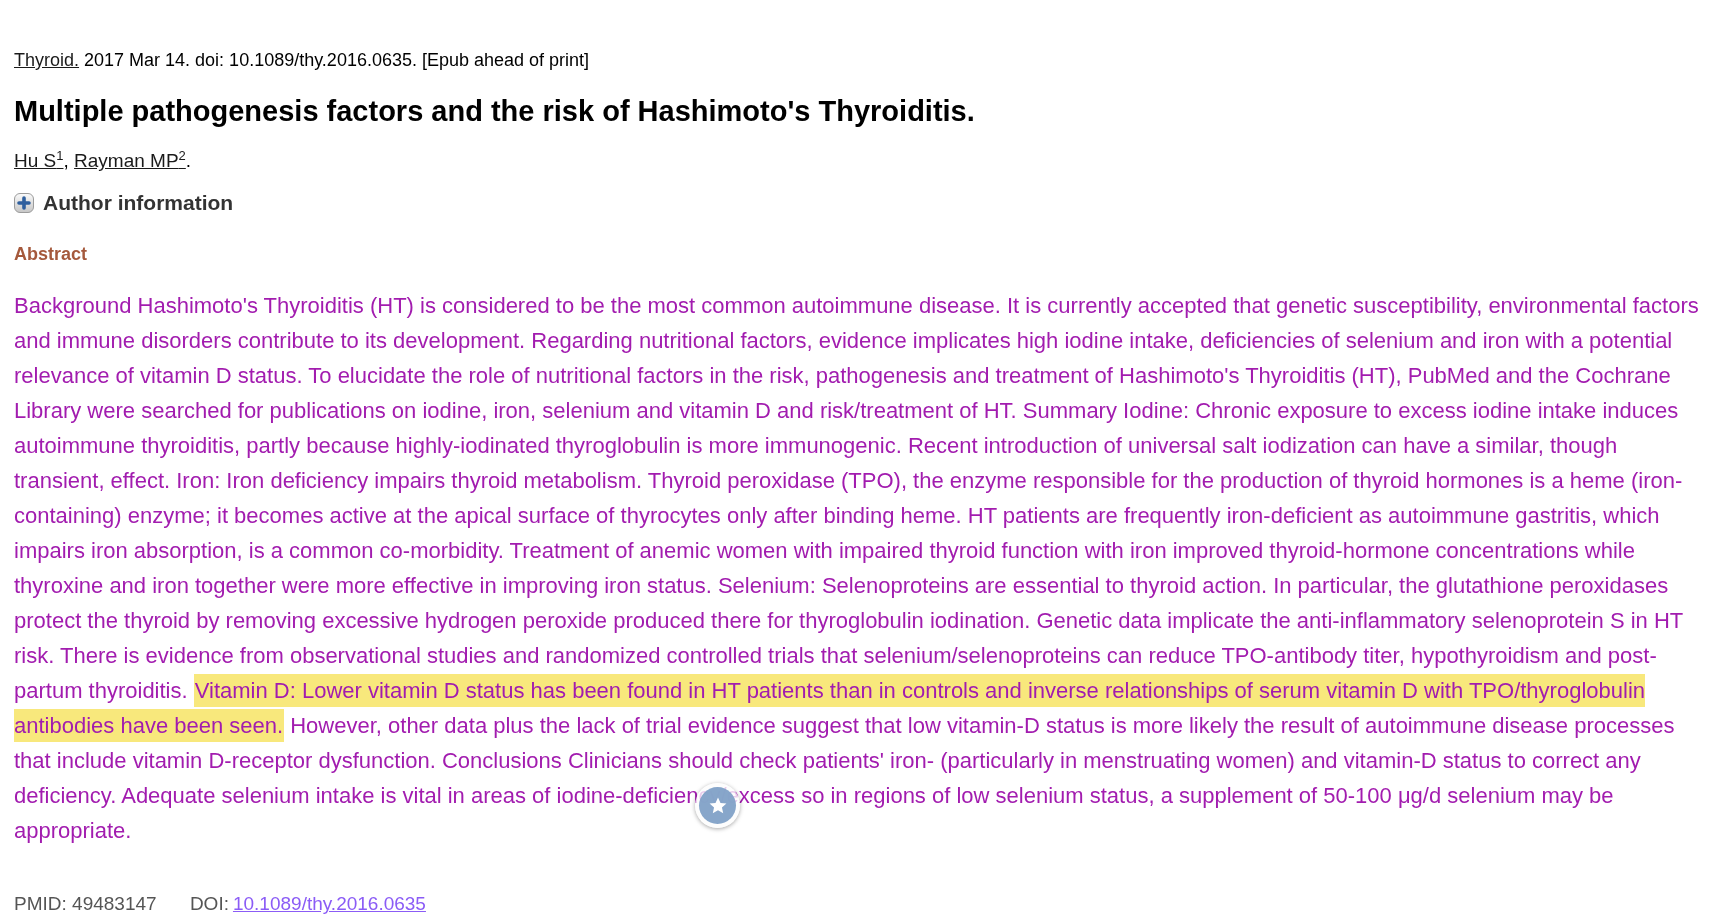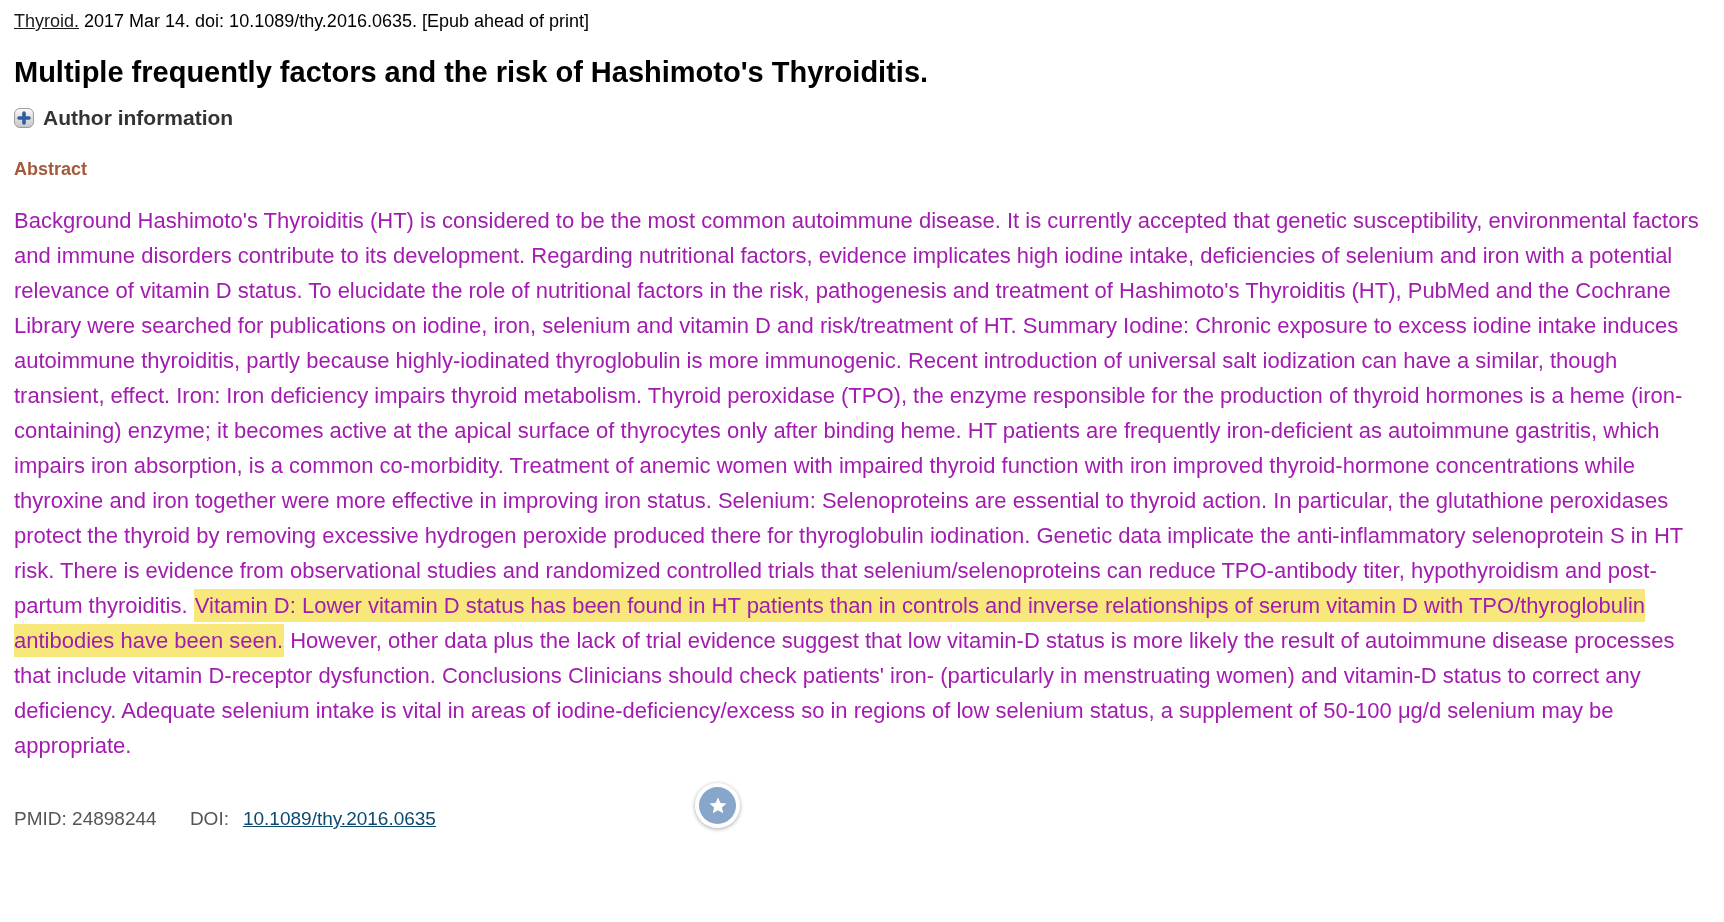--- a/index.html
+++ b/index.html
@@ -7,21 +7,21 @@
   body {
     width: 1724px; height: 922px;
     font-family: "Liberation Sans", sans-serif;
     color: #000;
     position: relative;
     overflow: hidden;
   }
   .content { padding: 10px 14px 0 14px; }
 
   
-  .citation { font-size: 18px; line-height: 22px; color: #000; }
+  .citation { font-size: 18px; line-height: 22px; color: #000; margin-top: 39px; }
   .citation a { color: #1a1a1a; text-decoration: underline; cursor: pointer; }
 
   
   .title {
     margin-top: 23px;
     font-size: 29px;
     line-height: 34px;
     font-weight: bold;
     color: #000;
   }
@@ -58,21 +58,21 @@
     background: #f8e87c;
     padding: 4px 1px;
   }
 
   
   .footer {
     margin-top: 44px;
     font-size: 19px; line-height: 24px;
     color: #555;
   }
-  .footer .doi-link { color: #0c4a6e; text-decoration: underline; cursor: pointer; margin-left: 14px; }
+  .footer .doi-link { color: #8b5cf6; text-decoration: underline; cursor: pointer; margin-left: 4px; }
   .footer .doi-group { margin-left: 28px; }
 
   
   .star-widget {
     position: absolute;
     left: 695px; top: 783px;
     width: 45px; height: 45px;
     border-radius: 50%;
     background: rgba(252, 252, 252, 0.78);
     box-shadow: 0 1px 4px rgba(0,0,0,0.35);
@@ -88,22 +88,25 @@
 </style>
 </head>
 <body>
 
 <div class="content">
 
   <div class="citation">
     <a>Thyroid.</a><span> 2017 Mar 14. doi: 10.1089/thy.2016.0635. [Epub ahead of print]</span>
   </div>
 
-  <h1 class="title">Multiple frequently factors and the risk of Hashimoto's Thyroiditis.</h1>
+  <h1 class="title">Multiple pathogenesis factors and the risk of Hashimoto's Thyroiditis.</h1>
 
+  <div class="authors">
+    <a><span>Hu S</span><sup>1</sup></a><span>, </span><a><span>Rayman MP</span><sup>2</sup></a><span>.</span>
+  </div>
 
   <div class="author-info">
     <span class="expand-icon">
       <svg width="20" height="20" viewBox="0 0 20 20">
         <defs>
           <linearGradient id="plusbg" x1="0" y1="0" x2="0" y2="1">
             <stop offset="0" stop-color="#fbfbfb"></stop>
             <stop offset="1" stop-color="#c6c6c6"></stop>
           </linearGradient>
         </defs>
@@ -113,21 +116,21 @@
     </span>
     <span>Author information</span>
   </div>
 
   <h3 class="abstract-heading">Abstract</h3>
 
   <p class="abstract-text"><span>Background Hashimoto's Thyroiditis (HT) is considered to be the most common autoimmune disease. It is currently accepted that genetic susceptibility, environmental factors and immune disorders contribute to its development. Regarding nutritional factors, evidence implicates high iodine intake, deficiencies of selenium and iron with a potential relevance of vitamin D status. To elucidate the role of nutritional factors in the risk, pathogenesis and treatment of Hashimoto's Thyroiditis (HT), PubMed and the Cochrane Library were searched for publications on iodine, iron, selenium and vitamin D and risk/treatment of HT. Summary Iodine: Chronic exposure to excess iodine intake induces autoimmune thyroiditis, partly because highly-iodinated thyroglobulin is more immunogenic. Recent introduction of universal salt iodization can have a similar, though transient, effect. Iron: Iron deficiency impairs thyroid metabolism. Thyroid peroxidase (TPO), the enzyme responsible for the production of thyroid hormones is a heme (iron-containing) enzyme; it becomes active at the apical surface of thyrocytes only after binding heme. HT patients are frequently iron-deficient as autoimmune gastritis, which impairs iron absorption, is a common co-morbidity. Treatment of anemic women with impaired thyroid function with iron improved thyroid-hormone concentrations while thyroxine and iron together were more effective in improving iron status. Selenium: Selenoproteins are essential to thyroid action. In particular, the glutathione peroxidases protect the thyroid by removing excessive hydrogen peroxide produced there for thyroglobulin iodination. Genetic data implicate the anti-inflammatory selenoprotein S in HT risk. There is evidence from observational studies and randomized controlled trials that selenium/selenoproteins can reduce TPO-antibody titer, hypothyroidism and post-partum thyroiditis. </span><span class="highlight">Vitamin D: Lower vitamin D status has been found in HT patients than in controls and inverse relationships of serum vitamin D with TPO/thyroglobulin antibodies have been seen.</span><span> However, other data plus the lack of trial evidence suggest that low vitamin-D status is more likely the result of autoimmune disease processes that include vitamin D-receptor dysfunction. Conclusions Clinicians should check patients' iron- (particularly in menstruating women) and vitamin-D status to correct any deficiency. Adequate selenium intake is vital in areas of iodine-deficiency/excess so in regions of low selenium status, a supplement of 50-100 μg/d selenium may be appropriate.</span></p>
 
   <div class="footer">
     <span>PMID:</span>
-    <span>24898244</span>
+    <span>49483147</span>
     <span class="doi-group"><span>DOI:</span><a class="doi-link">10.1089/thy.2016.0635</a></span>
   </div>
 
 </div>
 
 <div class="star-widget">
   <div class="star-widget-inner">
     <svg width="22" height="22" viewBox="0 0 24 24">
       <path fill="#ffffff" d="M12 2.8 L14.7 8.6 L21.2 9.3 L16.3 13.6 L17.7 20 L12 16.7 L6.3 20 L7.7 13.6 L2.8 9.3 L9.3 8.6 Z"></path>
     </svg>

